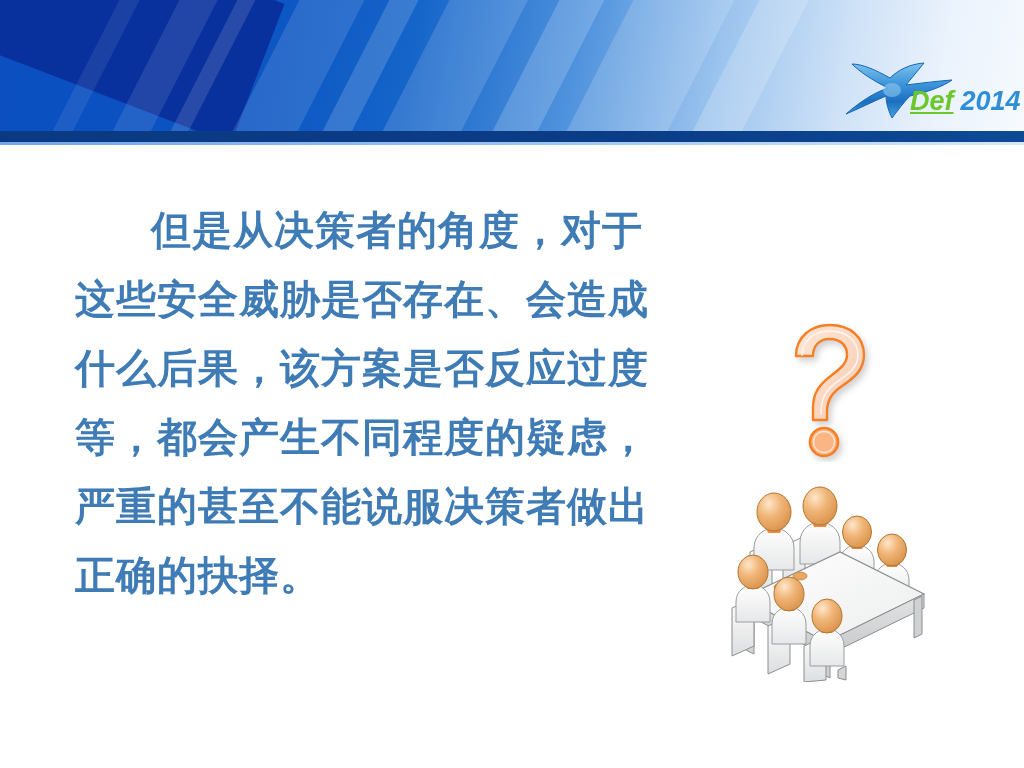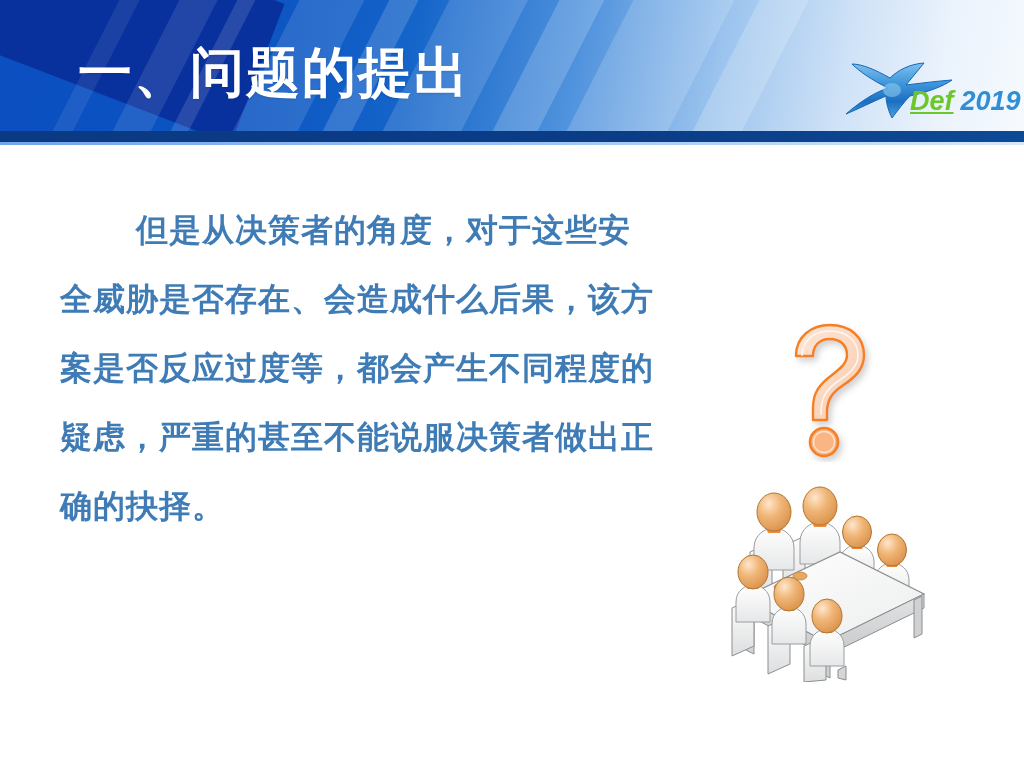--- a/index.html
+++ b/index.html
@@ -119,25 +119,25 @@
     top: 142px;
     width: 1024px;
     height: 3px;
     background: linear-gradient(90deg, #5b95e8 0%, #88b8f0 50%, #cfe3f9 100%);
     opacity: 0.85;
   }
 
   
   .body-text {
     position: absolute;
-    left: 60px;
+    left: 75px;
     top: 196px;
     width: 600px;
     color: #3f7cb6;
-    font-size: 32px;
+    font-size: 40px;
     font-weight: bold;
     line-height: 69px;
     letter-spacing: 1px;
   }
   .body-text .para { margin: 0; text-indent: 76px; }
 
   
   .qmark {
     position: absolute;
     left: 772px;
@@ -165,21 +165,20 @@
     <div class="streak s9"></div>
     <div class="streak s1"></div>
     <div class="streak s2"></div>
     <div class="streak s3"></div>
     <div class="streak s4"></div>
     <div class="streak s5"></div>
     <div class="streak s6"></div>
     <div class="streak s7"></div>
     <div class="streak s8"></div>
 
-    <div class="header-title">一、问题的提出</div>
 
     <div class="logo">
       <svg width="180" height="74" viewBox="0 0 180 74" style="position:absolute;left:0;top:0;">
         <defs>
           <linearGradient id="xgrad" x1="0" y1="0" x2="0" y2="1">
             <stop offset="0%" stop-color="#7fc2ee"></stop>
             <stop offset="38%" stop-color="#3d95da"></stop>
             <stop offset="70%" stop-color="#1c6fc0"></stop>
             <stop offset="100%" stop-color="#4ba3e0"></stop>
           </linearGradient>
@@ -187,21 +186,21 @@
 
         <path d="M14,62 C30,48 44,40 56,36 C40,28 28,20 20,12
                  C30,12 44,18 58,26 C66,18 78,12 92,11
                  C86,18 80,26 74,33
                  C90,31 106,29 120,28 C112,34 96,40 78,44
                  C72,50 66,58 60,66 C56,58 54,50 54,44
                  C40,50 26,57 14,62 Z" fill="url(#xgrad)" stroke="#1767b6" stroke-width="1"></path>
         <ellipse cx="60" cy="38" rx="9" ry="7" fill="#93cdf0" opacity="0.55"></ellipse>
       </svg>
       <div class="logo-text">
-        <span class="logo-def">Def</span><span class="logo-year">2019</span>
+        <span class="logo-def">Def</span><span class="logo-year">2014</span>
       </div>
     </div>
   </div>
 
   <div class="header-bar"></div>
   <div class="header-bar-glow"></div>
 
   <div class="body-text">
     <p class="para">但是从决策者的角度，对于这些安全威胁是否存在、会造成什么后果，该方案是否反应过度等，都会产生不同程度的疑虑，严重的甚至不能说服决策者做出正确的抉择。</p>
   </div>

